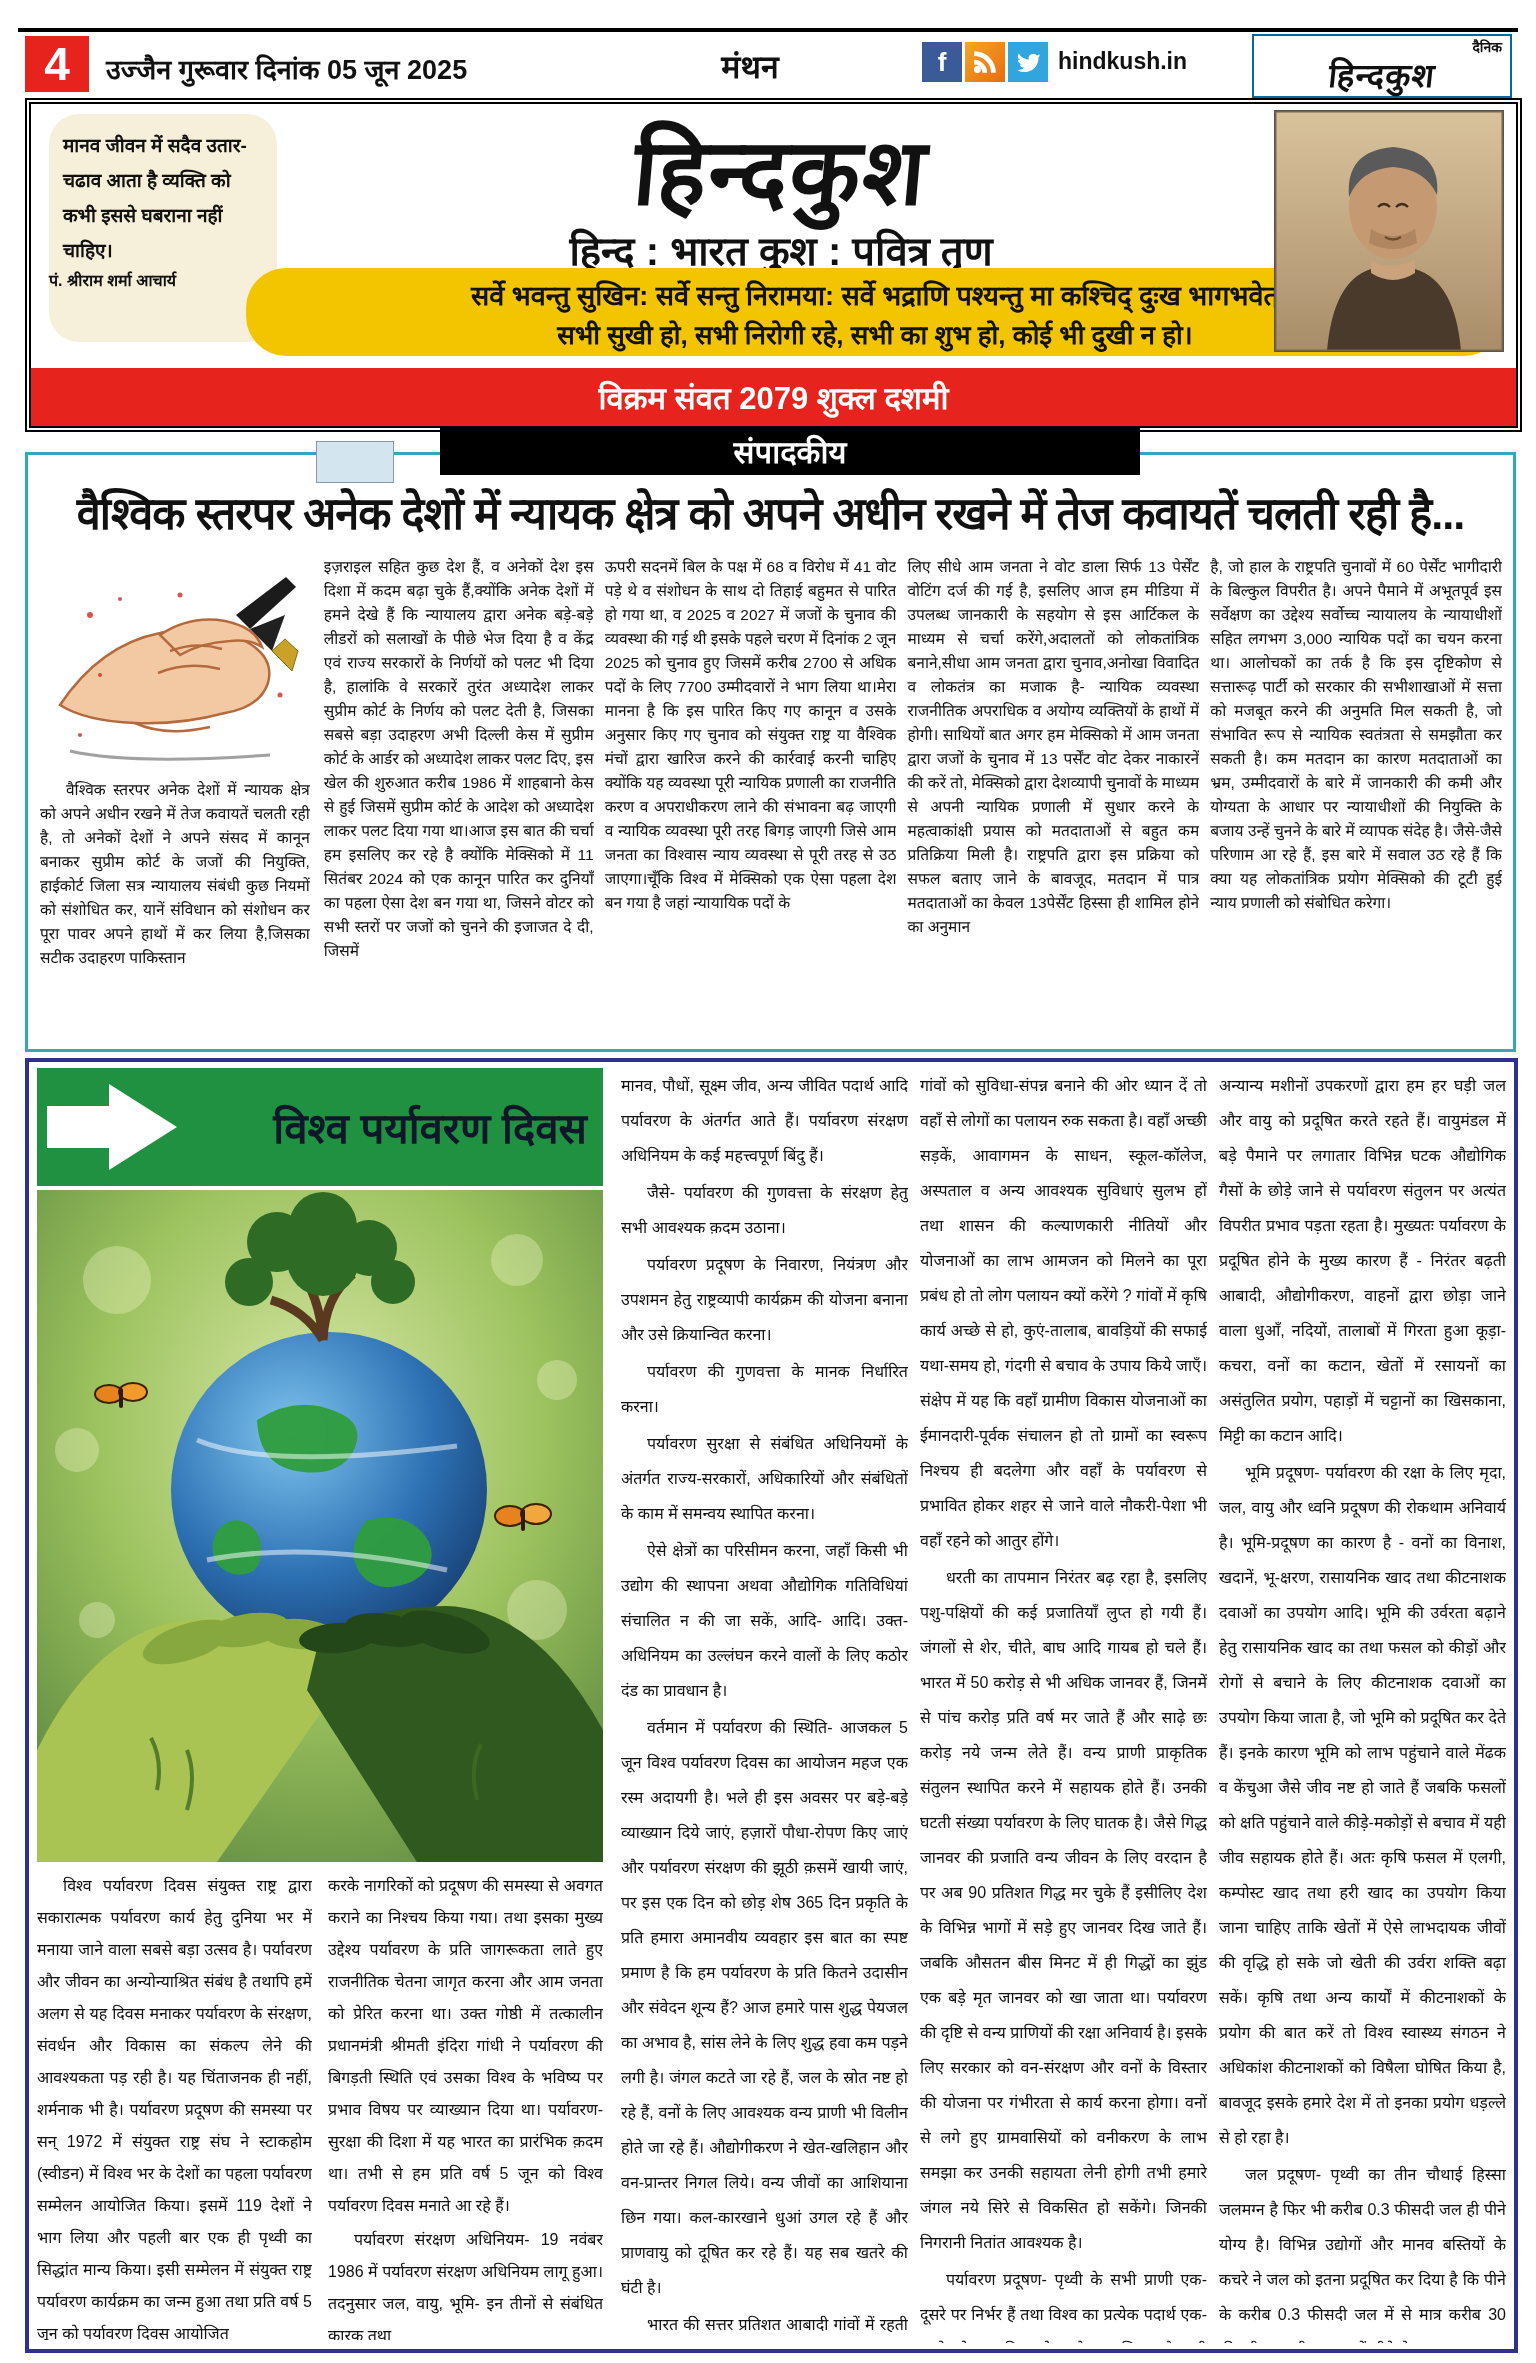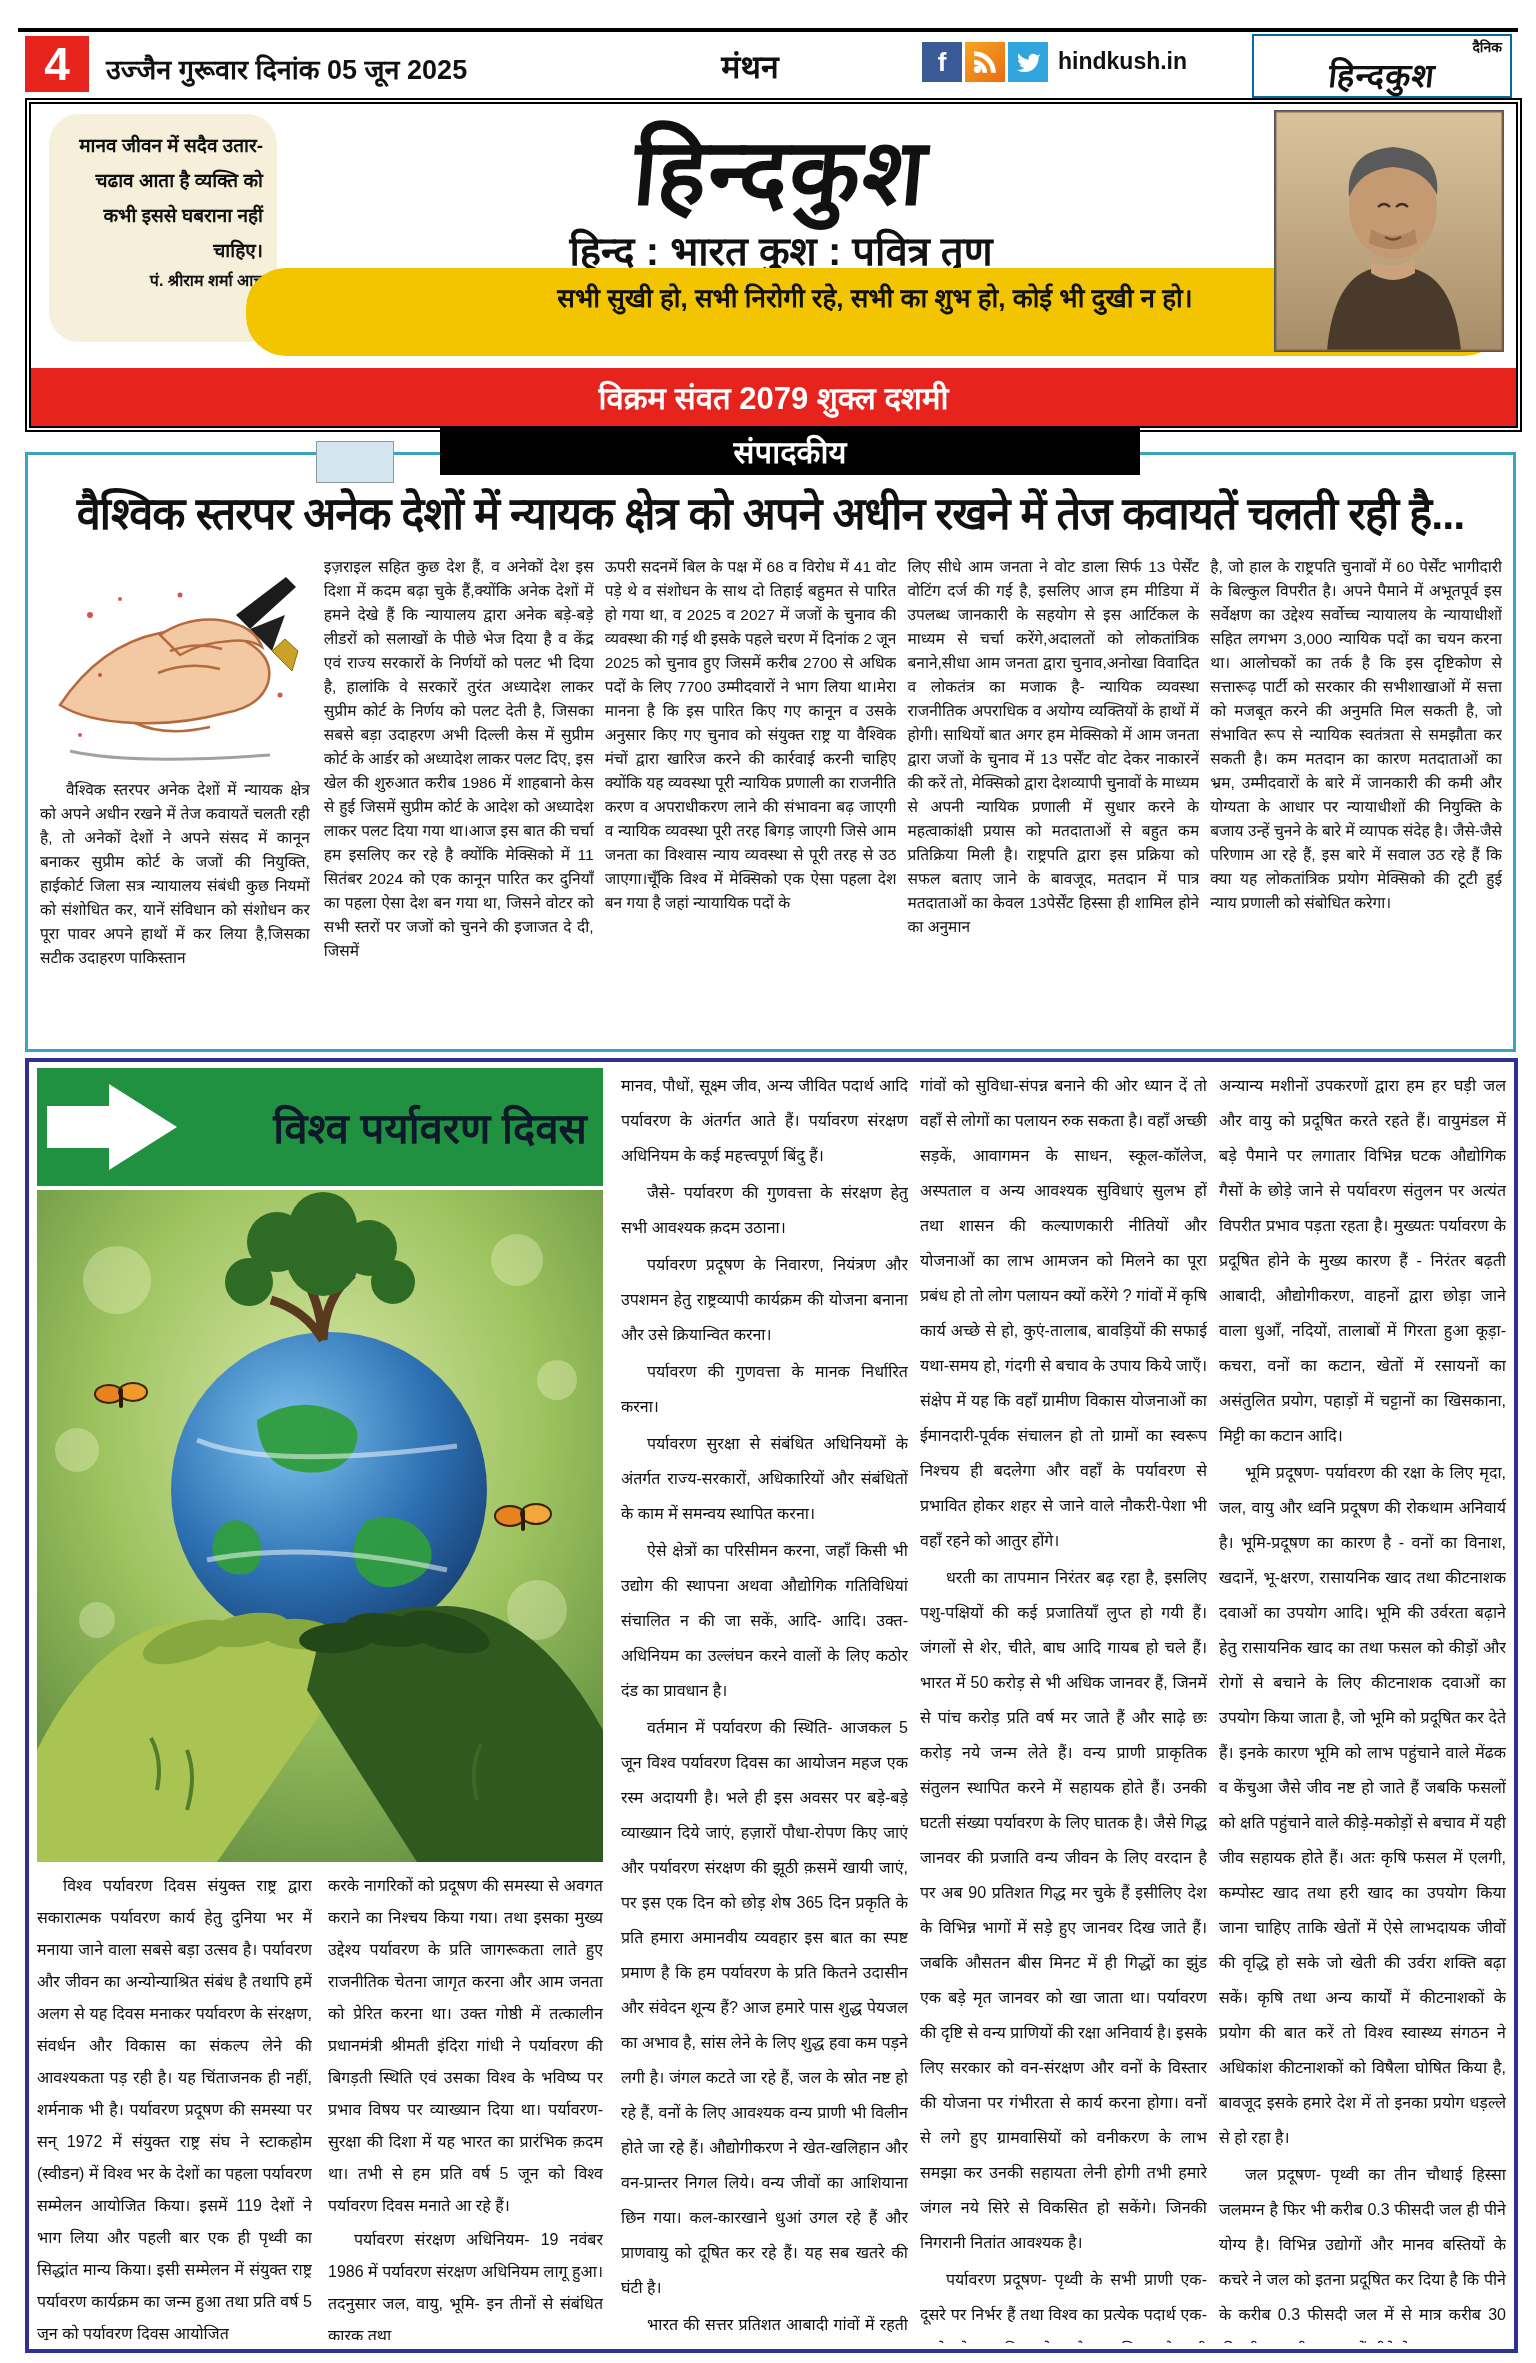--- a/index.html
+++ b/index.html
@@ -18,21 +18,21 @@
   .rss{background:linear-gradient(135deg,#f5a623,#e86c12);}
   .tw{background:#31a5de;}
   .website{position:absolute;left:1058px;top:48px;font-size:23px;font-weight:bold;}
   .minilogo{position:absolute;left:1252px;top:34px;width:256px;height:60px;border:2px solid #0369a1;background:#fff;}
   .minilogo .daily{position:absolute;right:8px;top:1px;font-size:14px;font-weight:bold;}
   .minilogo .name{position:absolute;left:0;right:0;top:16px;text-align:center;font-size:33px;font-weight:900;
                   transform:skewX(-6deg);letter-spacing:1px;}
   
   .masthead{position:absolute;left:25px;top:98px;width:1485px;height:322px;border:6px double #000;background:#fff;}
   .quote-card{position:absolute;left:18px;top:10px;width:228px;height:228px;background:#f6efd9;border-radius:30px;
-              text-align:right;font-weight:bold;font-size:19px;line-height:1.85;padding-top:14px;box-sizing:border-box;}
+              text-align:left;font-weight:bold;font-size:19px;line-height:1.85;padding-top:14px;box-sizing:border-box;}
   .quote-attr{font-size:16px;line-height:1.3;margin-top:2px;}
   .main-logo{position:absolute;left:420px;top:2px;width:660px;text-align:center;font-size:92px;font-weight:900;
              transform:skewX(-5deg);letter-spacing:2px;}
   .tagline{position:absolute;left:420px;top:118px;width:660px;text-align:center;font-size:40px;font-weight:bold;}
   .shloka{position:absolute;left:215px;top:164px;width:1258px;height:88px;background:#f2c500;border-radius:40px;
           text-align:center;padding-top:8px;box-sizing:border-box;}
   .shloka .l1{font-size:27px;font-weight:bold;}
   .shloka .l2{font-size:26px;font-weight:bold;margin-top:3px;}
   .vikram{position:absolute;left:0;right:0;bottom:0;height:58px;background:#e6231d;color:#fff;
           display:flex;align-items:center;justify-content:center;font-size:31px;font-weight:bold;}
@@ -97,20 +97,21 @@
   </div>
 
   <div class="masthead">
     <div class="quote-card">
       <div style="padding:0 14px;">मानव जीवन में सदैव उतार-चढाव आता है व्यक्ति को कभी इससे घबराना नहीं चाहिए।</div>
       <div class="quote-attr">पं. श्रीराम शर्मा आचार्य</div>
     </div>
     <div class="main-logo">हिन्दकुश</div>
     <div class="tagline">हिन्द : भारत   कुश : पवित्र तृण</div>
     <div class="shloka">
+      <div class="l1">सर्वे भवन्तु सुखिन: सर्वे सन्तु निरामया: सर्वे भद्राणि पश्यन्तु मा कश्चिद् दुःख भागभवेत्</div>
       <div class="l2">सभी सुखी हो, सभी निरोगी रहे, सभी का शुभ हो, कोई भी दुखी न हो।</div>
     </div>
     <div class="portrait">
       <svg width="228" height="240" viewBox="0 0 228 240">
         <rect width="228" height="240" fill="#cdb38c"></rect>
         <rect width="228" height="240" fill="url(#sep)"></rect>
         <defs>
           <linearGradient id="sep" x1="0" y1="0" x2="0" y2="1">
             <stop offset="0" stop-color="#e4d2ab" stop-opacity=".5"></stop>
               <stop offset="1" stop-color="#8a6d4c" stop-opacity=".55"></stop>

